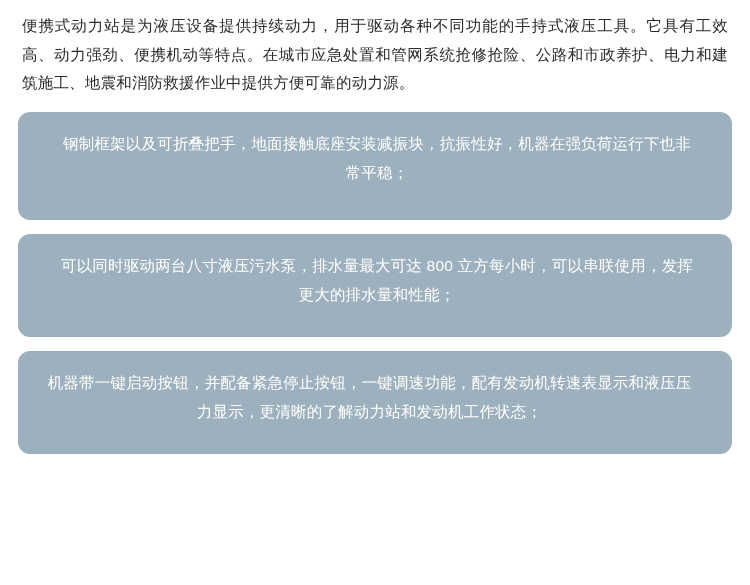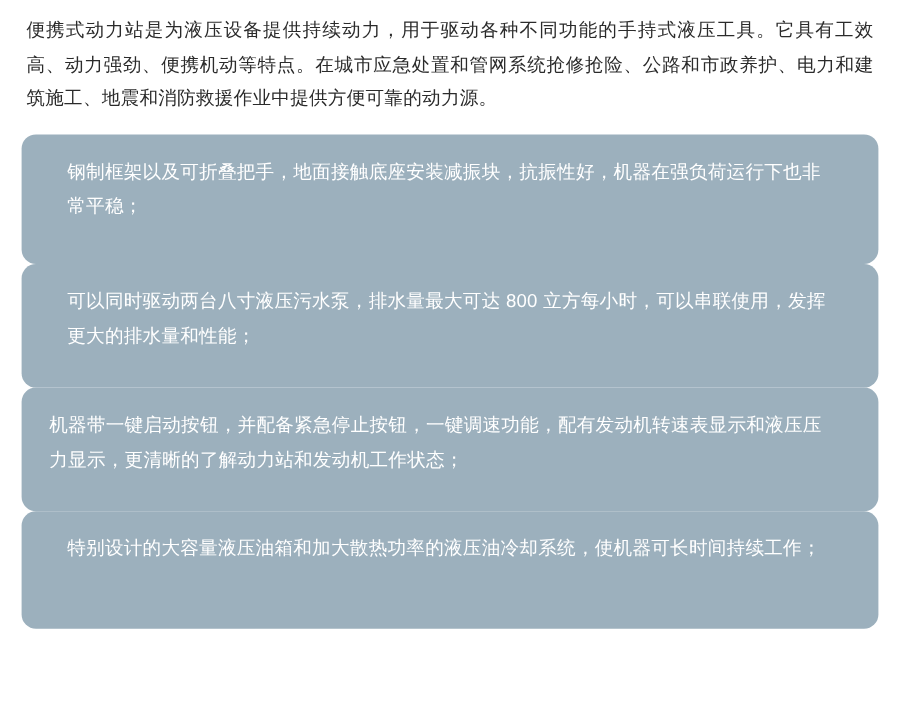--- a/index.html
+++ b/index.html
@@ -25,21 +25,22 @@
     font-size: 15.5px;
     line-height: 1.85;
     letter-spacing: 0.2px;
     text-align: justify;
   }
   .cards {
     margin-top: 14px;
     padding: 0 18px;
     display: flex;
     flex-direction: column;
-    gap: 0;
+    gap: 14px;
+    text-align: center;
   }
   .card {
     background: #9cb0bd;
     border-radius: 12px;
     color: #ffffff;
     font-size: 15.5px;
     line-height: 1.85;
     letter-spacing: 0.2px;
     padding: 18px 34px 18px 38px;
     box-sizing: border-box;
@@ -67,18 +68,15 @@
     </div>
 
     <div class="card card-2">
       <span class="card-text">可以同时驱动两台八寸液压污水泵，排水量最大可达 800 立方每小时，可以串联使用，发挥更大的排水量和性能；</span>
     </div>
 
     <div class="card card-3">
       <span class="card-text">机器带一键启动按钮，并配备紧急停止按钮，一键调速功能，配有发动机转速表显示和液压压力显示，更清晰的了解动力站和发动机工作状态；</span>
     </div>
 
-    <div class="card card-4">
-      <span class="card-text">特别设计的大容量液压油箱和加大散热功率的液压油冷却系统，使机器可长时间持续工作；</span>
-    </div>
 
   </div>
 </div>
 
 </body></html>

